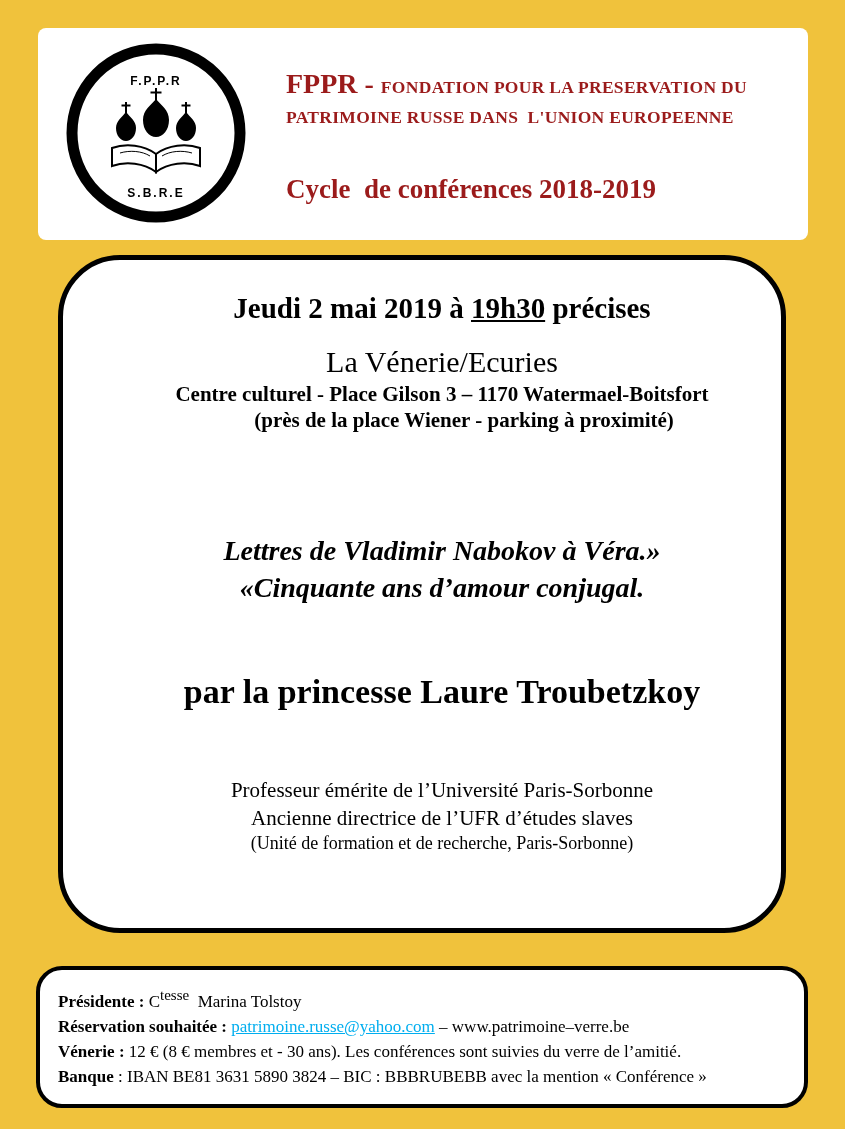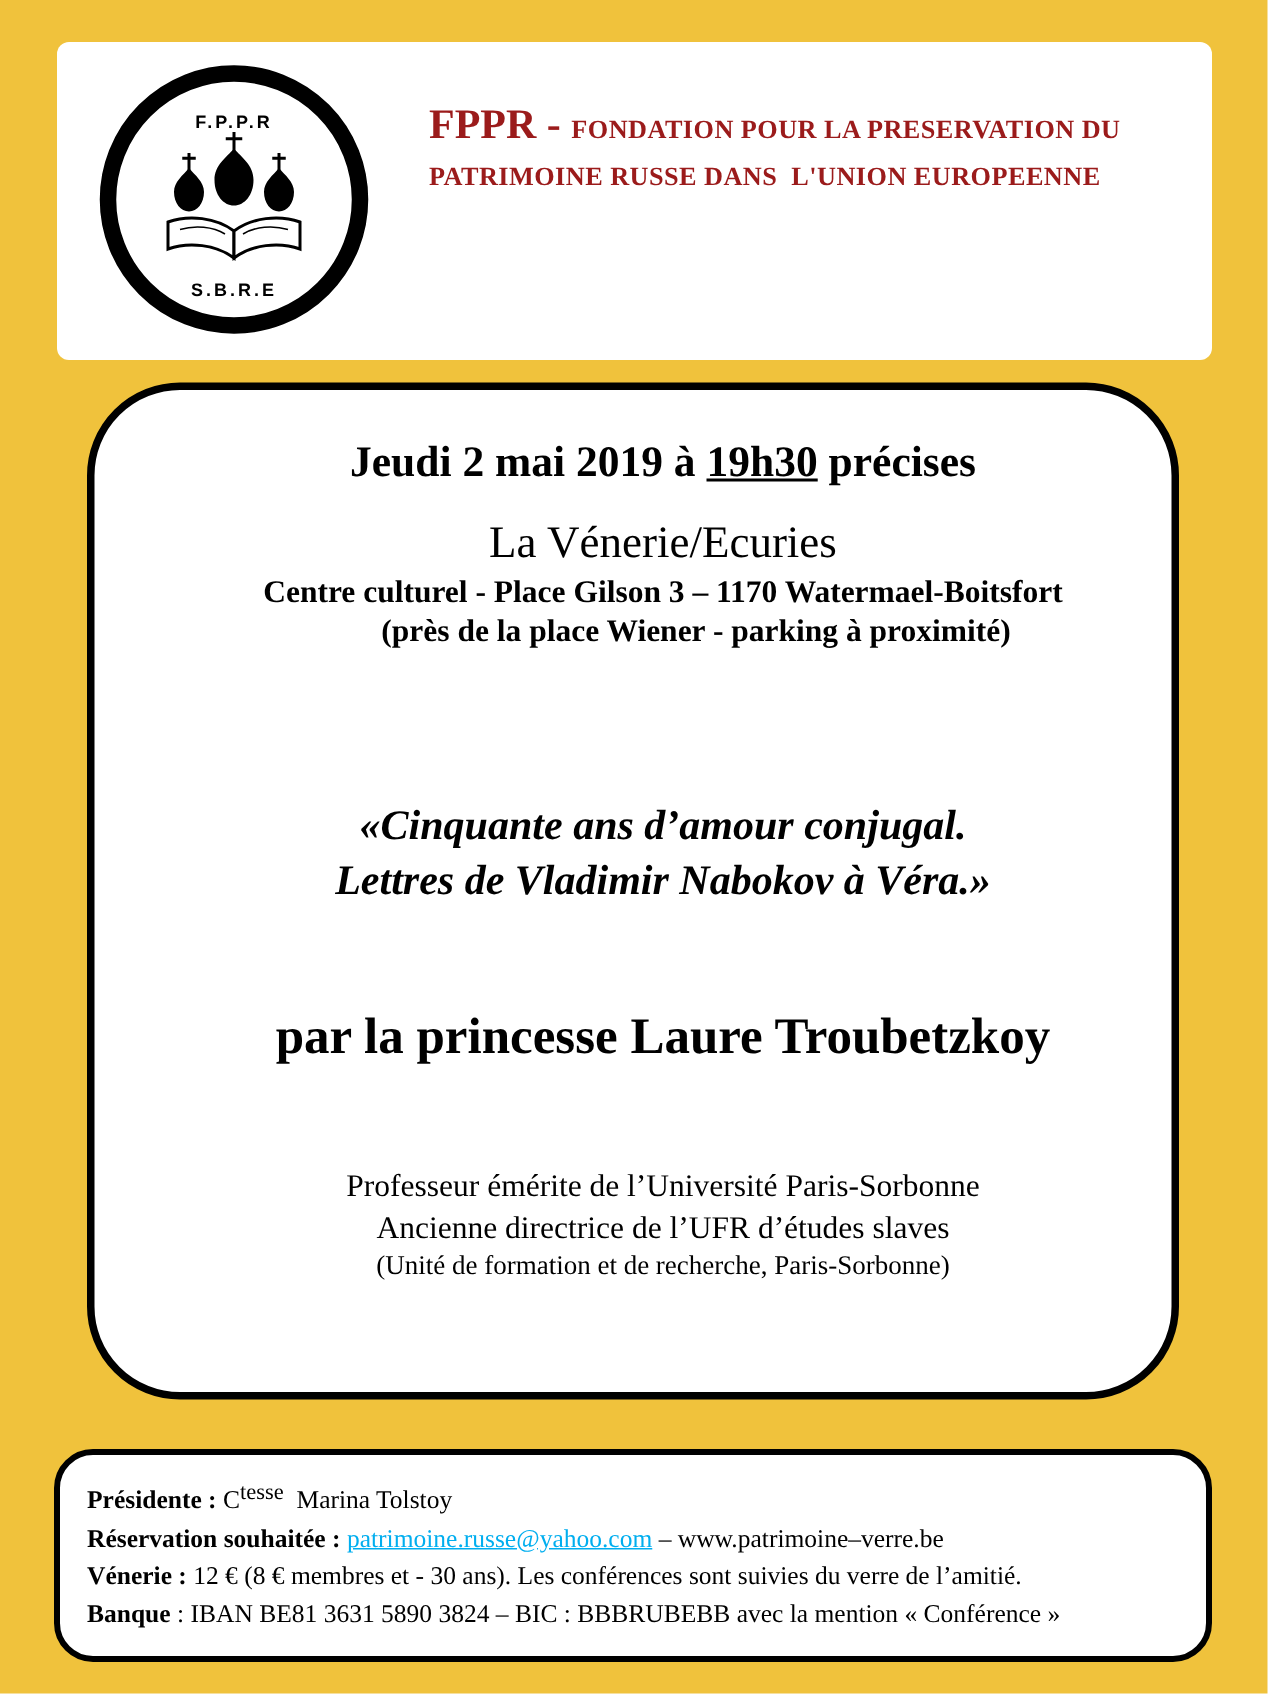--- a/index.html
+++ b/index.html
@@ -73,30 +73,31 @@
         <path d="M128 112 C 118 109, 106 110, 98 115" fill="none" stroke-width="1"></path>
       </g>
       <text x="92" y="156" class="logo-text">S.B.R.E</text>
     </svg>
 
     <div class="org-title">
       <div class="org-line1"><span class="org-abbr">FPPR - </span><span class="org-caps">FONDATION POUR LA PRESERVATION DU</span></div>
       <div class="org-line2 org-caps">PATRIMOINE RUSSE DANS  L'UNION EUROPEENNE</div>
     </div>
 
+    <div class="series">Cycle  de conférences 2018-2019</div>
   </div>
 
   <div class="main-box">
     <div class="date-line"><span>Jeudi 2 mai 2019 à </span><span class="u">19h30</span><span> précises</span></div>
     <div class="venue">La Vénerie/Ecuries</div>
     <div class="address">Centre culturel - Place Gilson 3 – 1170 Watermael-Boitsfort</div>
     <div class="note">(près de la place Wiener - parking à proximité)</div>
     <div class="quote">
+      <div>Lettres de Vladimir Nabokov à Véra.»</div>
       <div>«Cinquante ans d’amour conjugal.</div>
-      <div>Lettres de Vladimir Nabokov à Véra.»</div>
     </div>
     <div class="speaker">par la princesse Laure Troubetzkoy</div>
     <div class="bio-1">Professeur émérite de l’Université Paris-Sorbonne</div>
     <div class="bio-2">Ancienne directrice de l’UFR d’études slaves</div>
     <div class="bio-3">(Unité de formation et de recherche, Paris-Sorbonne)</div>
   </div>
 
   <div class="bottom-box">
     <div class="footer-line"><span class="lbl">Présidente : </span><span>C</span><sup>tesse</sup><span>  Marina Tolstoy</span></div>
     <div class="footer-line"><span class="lbl">Réservation souhaitée : </span><a class="link" href="#">patrimoine.russe@yahoo.com</a><span> – </span><span>www.patrimoine–verre.be</span></div>

